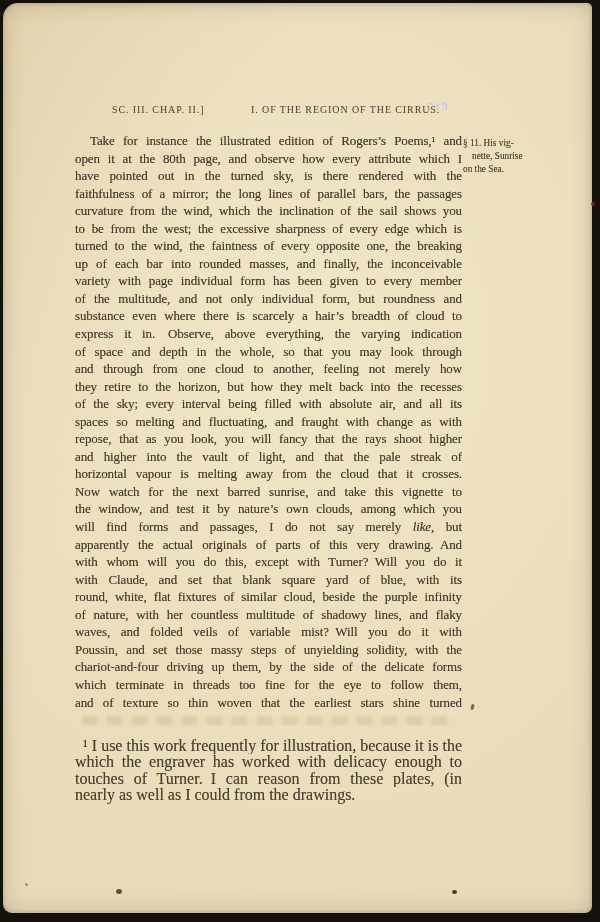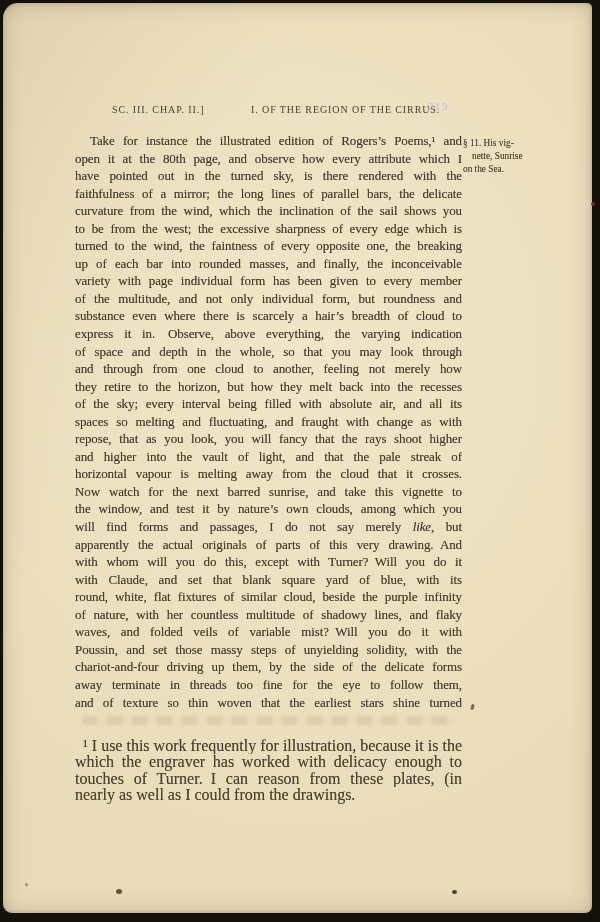--- a/index.html
+++ b/index.html
@@ -72,21 +72,21 @@
   <div class="paper"></div>
 
   <span class="h-left">SC. III. CHAP. II.]</span>
   <span class="h-center">I. OF THE REGION OF THE CIRRUS.</span>
   <span class="h-right">219</span>
 
   <div class="body-col" id="body-col">
       <div class="ln first">Take for instance the illustrated edition of Rogers’s Poems,¹ and</div>
       <div class="ln">open it at the 80th page, and observe how every attribute which I</div>
       <div class="ln">have pointed out in the turned sky, is there rendered with the</div>
-      <div class="ln">faithfulness of a mirror; the long lines of parallel bars, the delicate</div>
+      <div class="ln">faithfulness of a mirror; the long lines of parallel bars, the passages</div>
       <div class="ln">curvature from the wind, which the inclination of the sail shows you</div>
       <div class="ln">to be from the west; the excessive sharpness of every edge which is</div>
       <div class="ln">turned to the wind, the faintness of every opposite one, the breaking</div>
       <div class="ln">up of each bar into rounded masses, and finally, the inconceivable</div>
       <div class="ln">variety with page individual form has been given to every member</div>
       <div class="ln">of the multitude, and not only individual form, but roundness and</div>
       <div class="ln">substance even where there is scarcely a hair’s breadth of cloud to</div>
       <div class="ln">express it in. Observe, above everything, the varying indication</div>
       <div class="ln">of space and depth in the whole, so that you may look through</div>
       <div class="ln">and through from one cloud to another, feeling not merely how</div>
@@ -100,21 +100,21 @@
       <div class="ln">the window, and test it by nature’s own clouds, among which you</div>
       <div class="ln"><span>will find forms and passages, I do not say merely </span><em>like,</em><span> but</span></div>
       <div class="ln">apparently the actual originals of parts of this very drawing. And</div>
       <div class="ln">with whom will you do this, except with Turner? Will you do it</div>
       <div class="ln">with Claude, and set that blank square yard of blue, with its</div>
       <div class="ln">round, white, flat fixtures of similar cloud, beside the purple infinity</div>
       <div class="ln">of nature, with her countless multitude of shadowy lines, and flaky</div>
       <div class="ln">waves, and folded veils of variable mist? Will you do it with</div>
       <div class="ln">Poussin, and set those massy steps of unyielding solidity, with the</div>
       <div class="ln">chariot-and-four driving up them, by the side of the delicate forms</div>
-      <div class="ln">away terminate in threads too fine for the eye to follow them,</div>
+      <div class="ln">which terminate in threads too fine for the eye to follow them,</div>
       <div class="ln last">and of texture so thin woven that the earliest stars shine turned</div>
     </div>
 
   <div class="margin-note" id="margin-note">
       <div class="ln first">§ 11. His vig-</div>
       <div class="ln indent">nette, Sunrise</div>
       <div class="ln last">on the Sea.</div>
     </div>
 
   <div class="ghost"></div>

